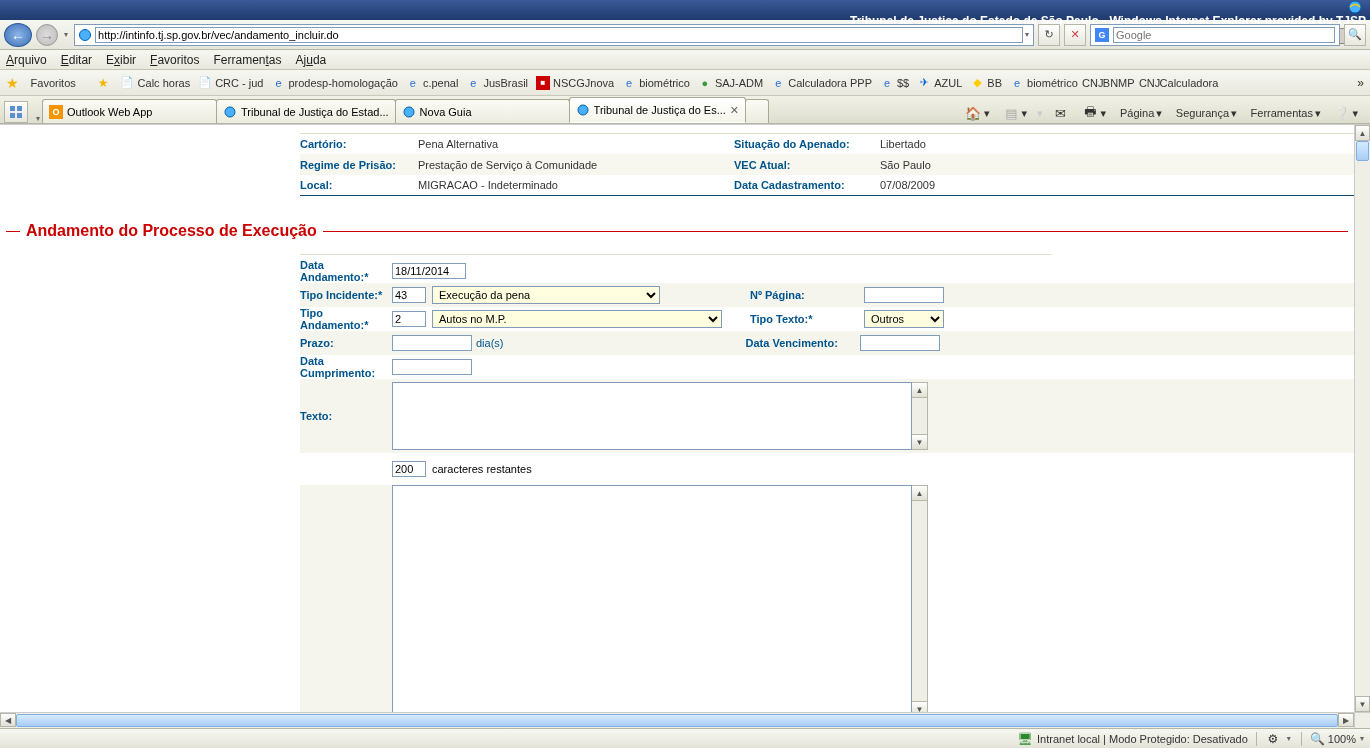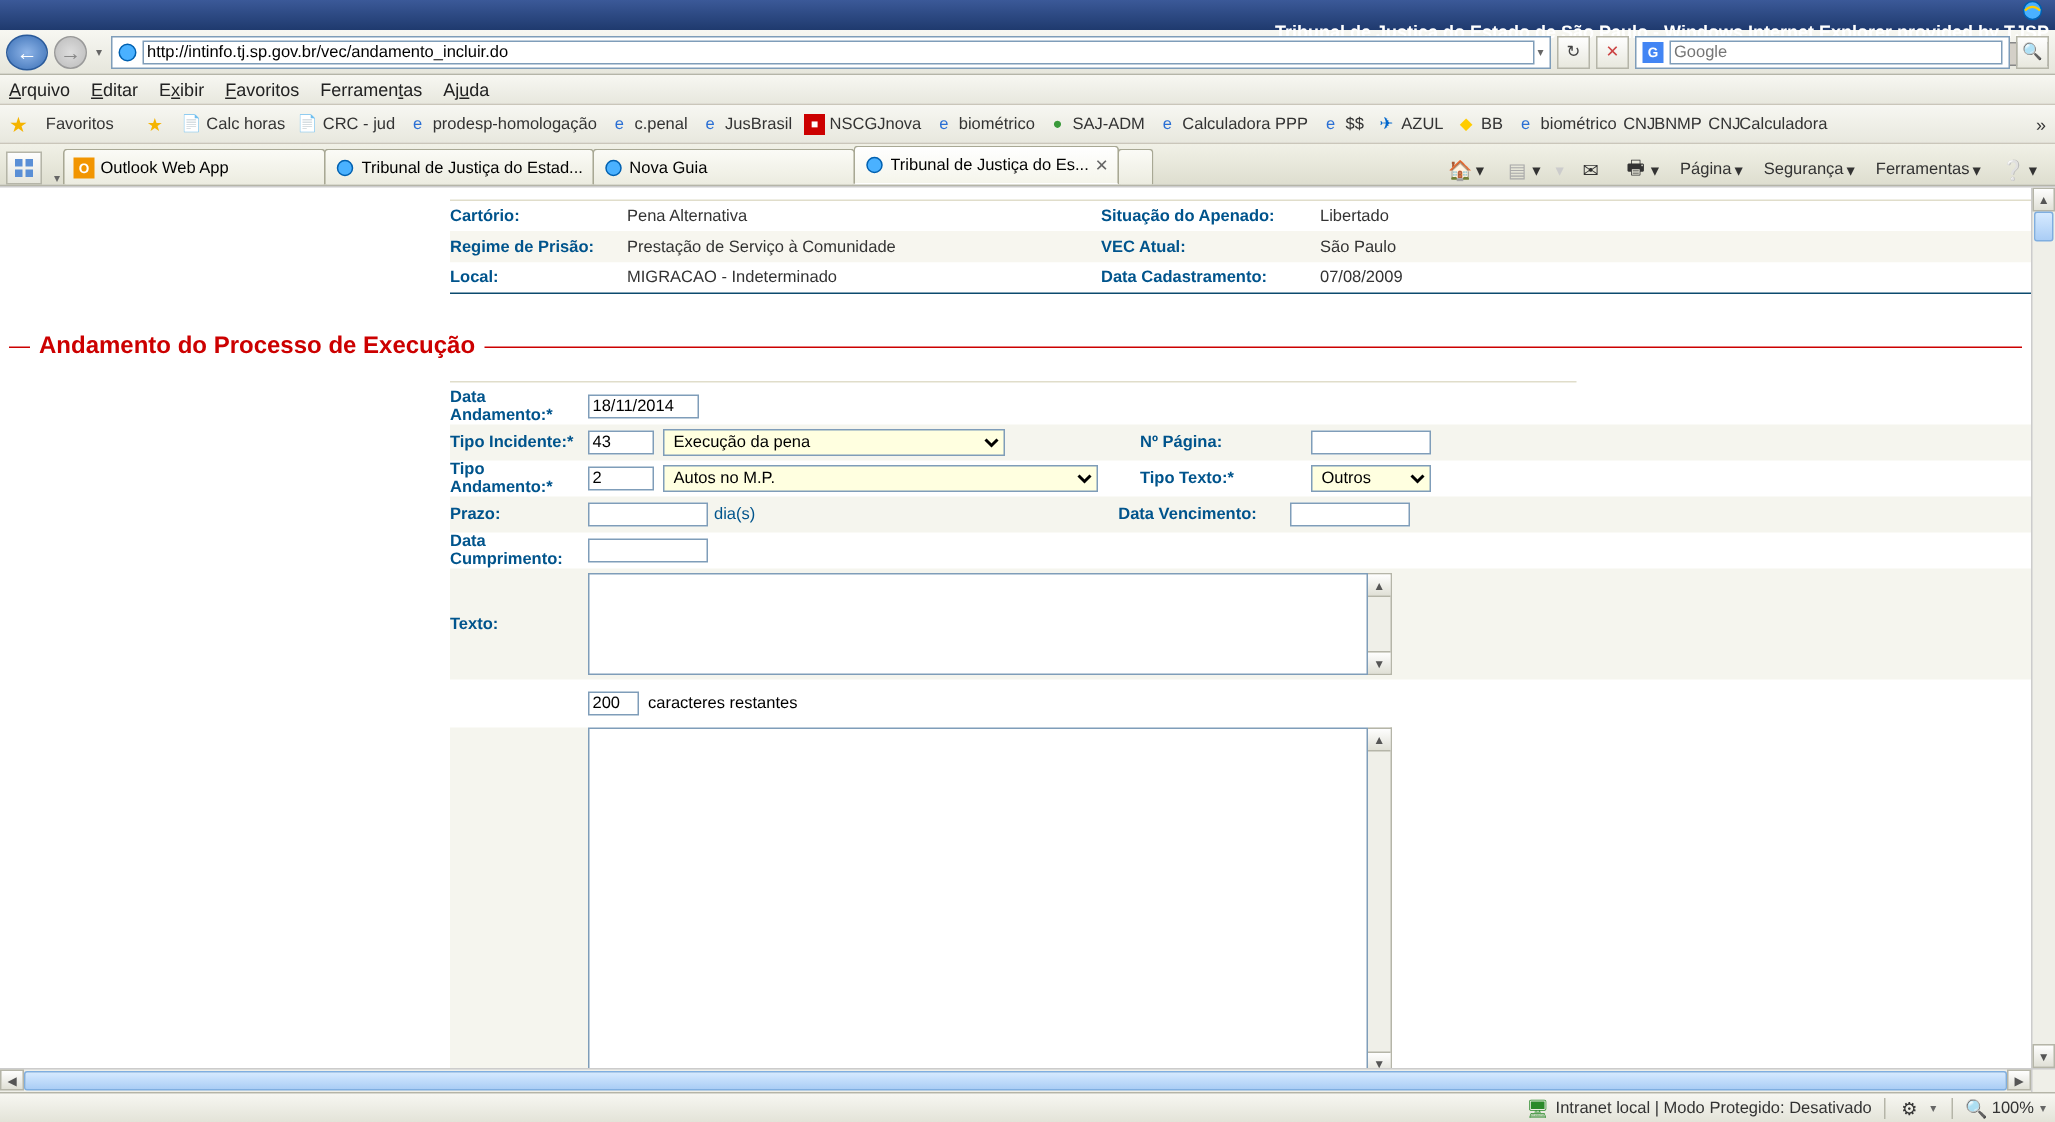--- a/index.html
+++ b/index.html
@@ -87,21 +87,21 @@
 
   
   .form-area { margin-left: 300px; font-size:11px; }
   .hr-top { border-top:1px solid #e0ddca; margin-bottom:4px; width:751px; }
   .form-row { display:flex; align-items:center; min-height:24px; }
   .form-row.striped { background:#f5f5ee; }
   .flabel { color:#00548c; font-weight:bold; width:92px; padding-right:4px; }
   .flabel2 { color:#00548c; font-weight:bold; width:120px; padding-left:6px; }
   select, input[type=text], textarea { font-family: Tahoma, Arial, sans-serif; font-size:11px; border:1px solid #7f9db9; background:#fff; padding: 1px 2px; }
   .inp-date { width: 74px; }
-  .inp-code { width: 44px; }
+  .inp-code { width: 34px; }
   .sel-incidente { width: 228px; background:#ffffe0; }
   .sel-andamento { width: 290px; background:#ffffe0; }
   .inp-short { width: 80px; }
   .sel-texto { width: 80px; background:#ffffe0; }
   .textarea-box { width: 520px; height: 68px; resize:none; }
   .ta-scroll { display:inline-block; width:16px; height:68px; vertical-align:top; background:#efefe8; border:1px solid #b5b5a8; border-left:none; position:relative; }
   .ta-scroll .ab { position:absolute; left:0; right:0; height:15px; background:linear-gradient(#fefefe,#e0e0d6); display:flex; align-items:center; justify-content:center; font-size:8px; color:#555; }
   .ta-scroll .ab.top { top:0; border-bottom:1px solid #b5b5a8; }
   .ta-scroll .ab.bot { bottom:0; border-top:1px solid #b5b5a8; }
   .counter-row { margin-top:4px; }

